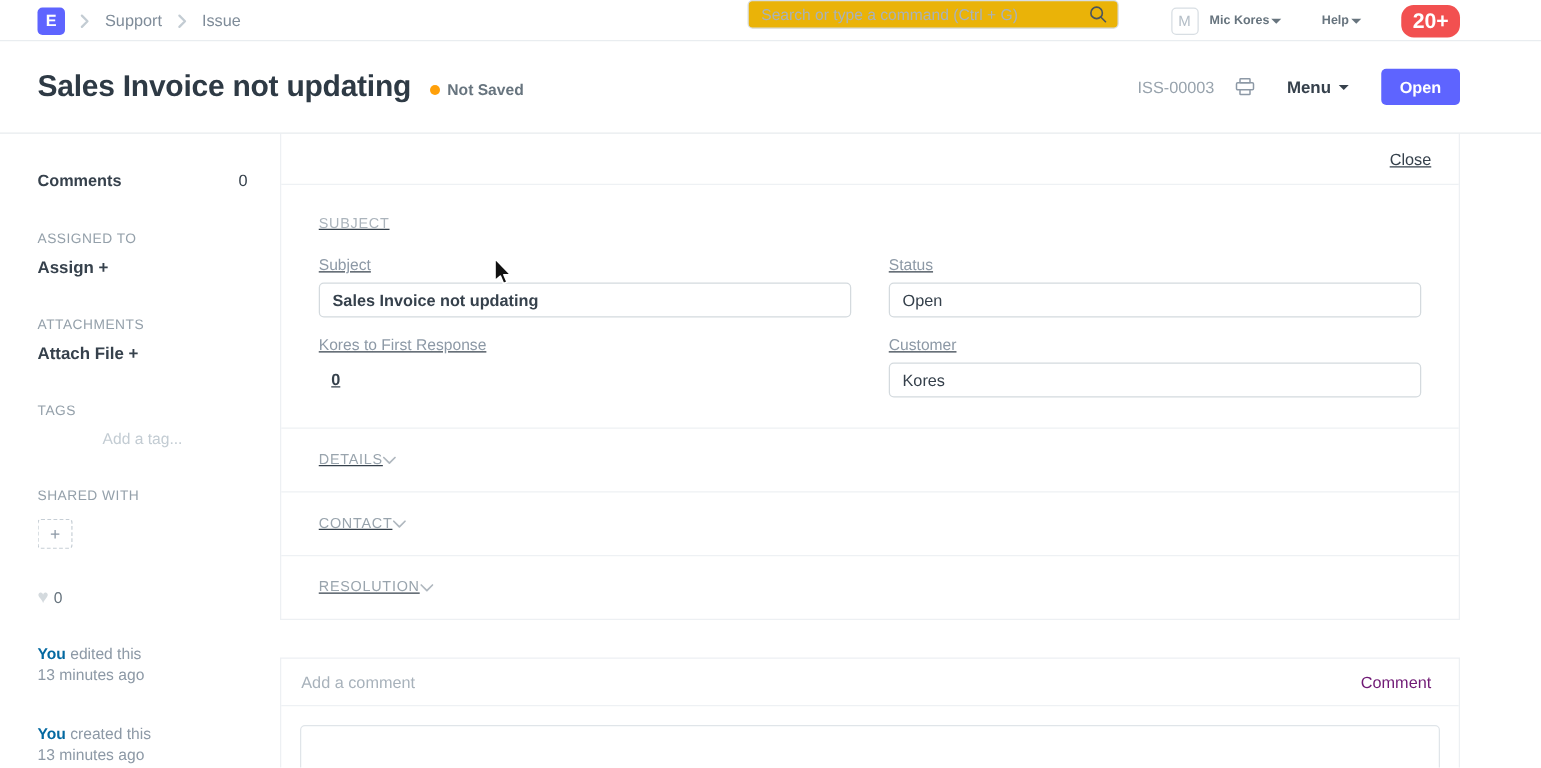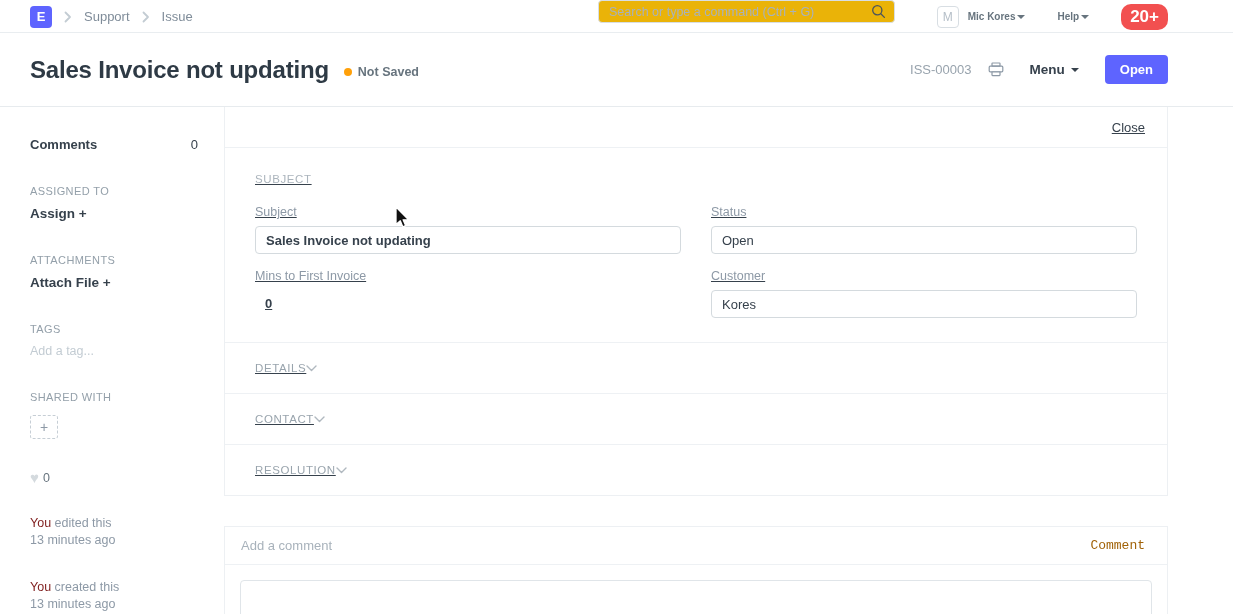--- a/index.html
+++ b/index.html
@@ -47,28 +47,28 @@
   .save-btn { background:#5e64ff; color:#fff; border:none; border-radius:4px; font-size:13px; font-weight:bold;
     padding:7px 15px; cursor:pointer; font-family:inherit; }
 
   
   .main { display:flex; height:506px; padding-right:65px; }
   .sidebar { width:224px; flex:none; padding:30px 26px 0 30px; font-size:13px; }
   .sb-comments { display:flex; justify-content:space-between; align-items:center; font-weight:bold; color:#36414c; cursor:pointer; }
   .sb-comments .count { font-weight:normal; color:#36414c; }
   .sb-heading { font-size:11px; color:#94a0aa; letter-spacing:0.4px; margin-top:33px; }
   .sb-action { font-size:13.5px; font-weight:bold; color:#36414c; margin-top:9px; cursor:pointer; }
-  .sb-placeholder { font-size:12.5px; color:#c3ccd3; margin-top:9px; cursor:text; }
+  .sb-placeholder { font-size:12.5px; color:#c3ccd3; margin-top:9px; cursor:text;text-align:center; }
   .share-box { margin-top:12px; width:28px; height:24px; border:1px dashed #c6ced5; border-radius:3px;
     color:#8d99a6; font-size:14px; display:flex; align-items:center; justify-content:center; cursor:pointer; }
   .likes { margin-top:31px; display:flex; align-items:center; gap:4px; cursor:pointer; }
   .heart { color:#d4dade; font-size:15px; line-height:1; }
   .like-count { font-size:12.5px; color:#67747e; }
   .timeline-entry { margin-top:30px; font-size:12.5px; color:#8d99a6; line-height:17px; }
-  .timeline-entry .actor { font-weight:normal; color:#7f1d1d; }
+  .timeline-entry .actor { font-weight:bold; color:#0369a1; }
 
   
   .content { flex:1; }
   .form-card { border-left:1px solid #edf0f3; border-right:1px solid #edf0f3; border-bottom:1px solid #edf0f3;text-decoration:underline; }
   .close-row { height:41px; display:flex; align-items:center; justify-content:flex-end;
     padding-right:22px; border-bottom:1px solid #eef1f4; }
   .close-label { font-size:13px; color:#36414c; cursor:pointer; }
   .form-body { padding:25px 30px 24px; }
   .section-heading { font-size:11.5px; color:#abb4bc; letter-spacing:0.6px; margin-bottom:20px; }
   .grid { display:grid; grid-template-columns:1fr 1fr; column-gap:30px; row-gap:15px; }
@@ -80,21 +80,21 @@
   .collapsed-row { height:51px; display:flex; align-items:center; padding:0 30px;
     border-top:1px solid #eef1f4; cursor:pointer; }
   .collapsed-label { font-size:11.5px; color:#99a4ad; letter-spacing:0.6px; }
   .chev { display:flex; margin-top:1px; }
 
   
   .comment-card { margin-top:30px; border:1px solid #edf0f3; }
   .comment-head { height:38px; display:flex; align-items:center; justify-content:space-between;
     padding:0 22px 0 16px; border-bottom:1px solid #eef1f4; }
   .comment-placeholder { font-size:13px; color:#a8b2bb; cursor:text;text-align:right; }
-  .comment-submit { font-size:13px; color:#a16207; background:none; border:none; font-family:Liberation Mono, monospace; cursor:pointer; }
+  .comment-submit { font-size:13px; color:#701a75; background:none; border:none; font-family:Liberation Sans, sans-serif; cursor:pointer; }
   .comment-box-wrap { padding:15px; }
   .comment-box { height:90px; border:1px solid #e0e5e9; border-radius:4px; background:#fff; cursor:text; }
 
   .cursor { position:absolute; left:394px; top:206px; pointer-events:none; z-index:99; }
 </style>
 </head>
 <body>
 
 <div class="page">
 
@@ -208,21 +208,21 @@
           <div class="grid">
             <div class="field">
               <div class="field-label">Subject</div>
               <input class="bold" type="text" value="Sales Invoice not updating" style="">
             </div>
             <div class="field">
               <div class="field-label">Status</div>
               <input type="text" value="Open" style="">
             </div>
             <div class="field">
-              <div class="field-label">Mins to First Invoice</div>
+              <div class="field-label">Kores to First Response</div>
               <div class="static-value">0</div>
             </div>
             <div class="field">
               <div class="field-label">Customer</div>
               <input type="text" value="Kores" style="">
             </div>
           </div>
         </div>
 
         <div class="collapsed-row">

